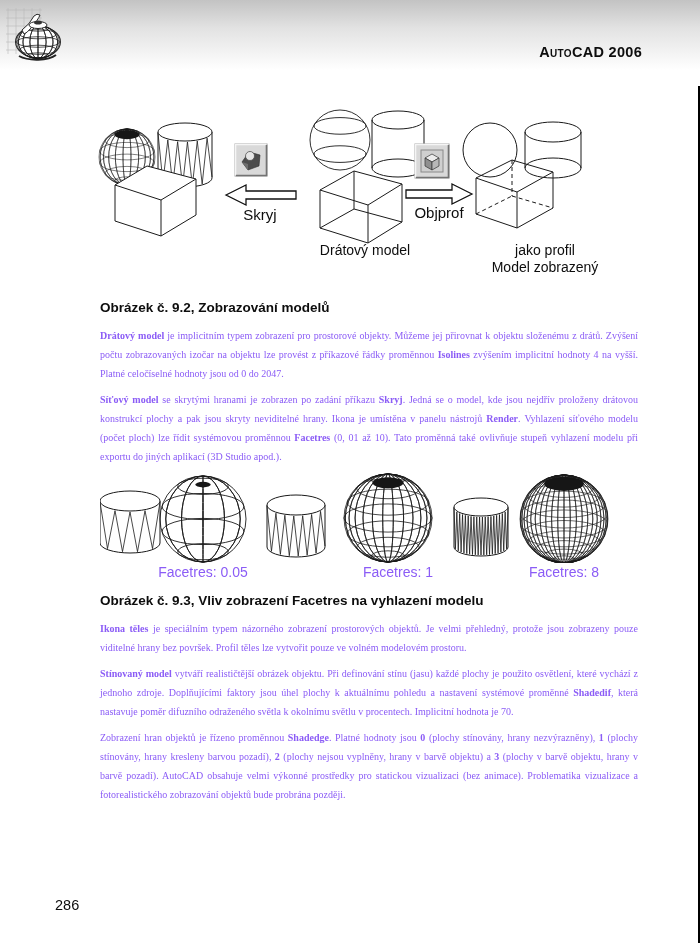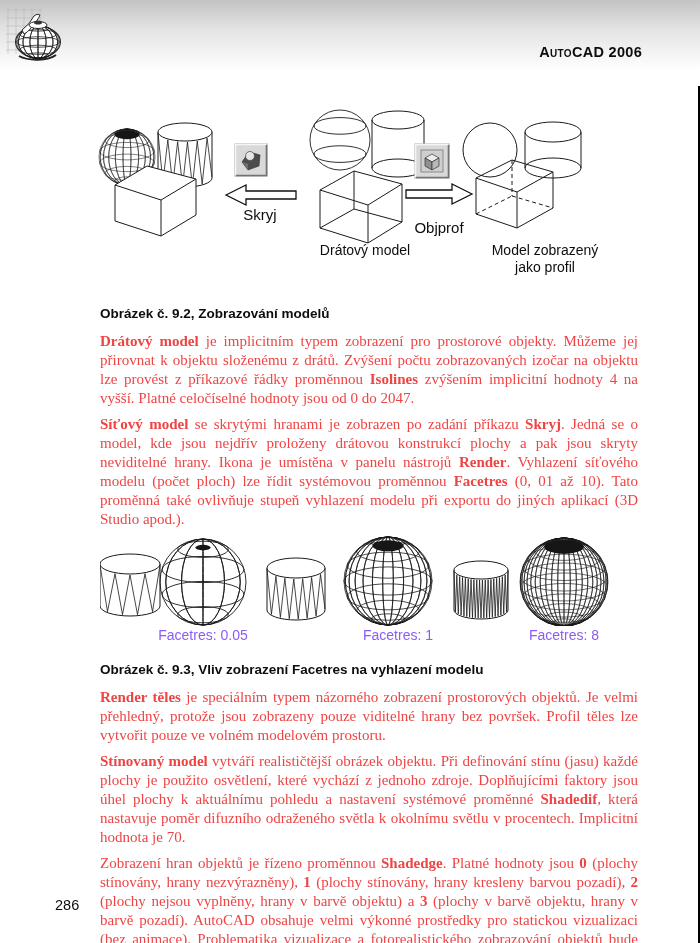--- a/index.html
+++ b/index.html
@@ -7,30 +7,30 @@
         font-family:"Liberation Sans",sans-serif;color:#1b1b1b;}
   #header-grad{position:absolute;left:0;top:0;width:700px;height:70px;
         background:linear-gradient(#c3c3c3,#e2e2e2 40%,#ffffff 100%);}
   #teapot{position:absolute;left:4px;top:6px;}
   #brand{position:absolute;right:58px;top:44px;font-size:14.5px;font-weight:bold;
         font-variant:small-caps;letter-spacing:.3px;color:#0d0d0d;margin-left:30px;}
   #edge-bar{position:absolute;right:0;top:86px;width:2px;height:857px;background:#000;}
   #fig92-art{position:absolute;left:0;top:100px;}
   .cmd-label{position:absolute;width:110px;text-align:center;font-size:15px;color:#0d0d0d;}
   #skryj-label{left:205px;top:206px;}
-  #objprof-label{left:384px;top:219px;}
+  #objprof-label{left:384px;top:204px;}
   .fig-cap{position:absolute;text-align:center;font-size:14px;line-height:16.5px;color:#0d0d0d;}
   #cap1{left:85px;top:242px;width:160px;}
   #cap2{left:268px;top:242px;width:194px;}
   #cap3{left:450px;top:242px;width:190px;}
   #column{position:absolute;left:100px;top:288px;width:538px;}
   .obr-caption{font-family:"Liberation Sans",sans-serif;font-weight:bold;font-size:13.5px;
-        margin:18px 0 11px 0;color:#0d0d0d;}
-  p.body{font-family:"Liberation Serif",serif;font-size:15px;line-height:19px;
-        text-align:justify;margin:4px 0 7px 0;color:#ef4444;}
+        margin:12px 0 11px 0;color:#0d0d0d;}
+  p.body{font-family:"Liberation Serif",serif;font-size:10px;line-height:19px;
+        text-align:justify;margin:4px 0 7px 0;color:#8b5cf6;}
   p.body b{font-weight:bold;}
   #fig93-wrap{position:relative;height:108px;margin:3px 0 9px 0;}
   .facet-label{position:absolute;top:91px;width:150px;text-align:center;font-size:14px;color:#8b5cf6;}
   #fl0{left:28px;} #fl1{left:223px;} #fl2{left:389px;}
   #page-number{position:absolute;left:55px;top:897px;font-size:14.5px;font-weight:normal;color:#0d0d0d;}
 </style>
 </head>
 <body>
 
 <div id="page">
@@ -154,22 +154,22 @@
       <path d="M 476 114 L 512 96" fill="none" stroke="#1a1a1a" stroke-width="1" stroke-dasharray="4 3"></path>
       <path d="M 512 96 L 553 108" fill="none" stroke="#1a1a1a" stroke-width="1" stroke-dasharray="4 3"></path>
     </svg>
   <div class="cmd-label" id="skryj-label">Skryj</div>
   <div class="cmd-label" id="objprof-label">Objprof</div>
 
   <div class="fig-cap" id="cap2">
     <div>Drátový model</div>
   </div>
   <div class="fig-cap" id="cap3">
+    <div>jako profil</div>
     <div>Model zobrazený</div>
-    <div>jako profil</div>
   </div>
 
   <div id="column">
     <div class="obr-caption">Obrázek č. 9.2, Zobrazování modelů</div>
     <p class="body"><b>Drátový model</b><span> je implicitním typem zobrazení pro prostorové objekty. Můžeme jej přirovnat k objektu složenému z drátů. Zvýšení počtu zobrazovaných izočar na objektu lze provést z příkazové řádky proměnnou </span><b>Isolines</b><span> zvýšením implicitní hodnoty 4 na vyšší. Platné celočíselné hodnoty jsou od 0 do 2047.</span></p>
     <p class="body"><b>Síťový model</b><span> se skrytými hranami je zobrazen po zadání příkazu </span><b>Skryj</b><span>. Jedná se o model, kde jsou nejdřív proloženy drátovou konstrukcí plochy a pak jsou skryty neviditelné hrany. Ikona je umístěna v panelu nástrojů </span><b>Render</b><span>. Vyhlazení síťového modelu (počet ploch) lze řídit systémovou proměnnou </span><b>Facetres</b><span> (0, 01 až 10). Tato proměnná také ovlivňuje stupeň vyhlazení modelu při exportu do jiných aplikací (3D Studio apod.).</span></p>
 
     <div id="fig93-wrap">
       <svg id="fig93-art" width="538" height="90" viewBox="0 0 538 90">
           <polyline points="0,29 7.5,75.61437827766147 15,37.66025403784438 22.5,78.68245836551854 30,39 37.5,78.68245836551854 45,37.66025403784438 52.5,75.61437827766147 60,29" fill="none" stroke="#1a1a1a" stroke-width="0.8"></polyline>
@@ -251,19 +251,19 @@
           <ellipse cx="464" cy="46" rx="42.217690839037886" ry="44" fill="none" stroke="#1a1a1a" stroke-width="0.65"></ellipse>
           <ellipse cx="464" cy="46" rx="43.552143442761036" ry="44" fill="none" stroke="#1a1a1a" stroke-width="0.65"></ellipse>
           <ellipse cx="464" cy="10.799999999999997" rx="19.8" ry="7.128" fill="#161616"></ellipse>
         </svg>
       <div class="facet-label" id="fl0">Facetres: 0.05</div>
       <div class="facet-label" id="fl1">Facetres: 1</div>
       <div class="facet-label" id="fl2">Facetres: 8</div>
     </div>
 
     <div class="obr-caption">Obrázek č. 9.3, Vliv zobrazení Facetres na vyhlazení modelu</div>
-    <p class="body"><b>Render těles</b><span> je speciálním typem názorného zobrazení prostorových objektů. Je velmi přehledný, protože jsou zobrazeny pouze viditelné hrany bez površek. Profil těles lze vytvořit pouze ve volném modelovém prostoru.</span></p>
+    <p class="body"><b>Ikona těles</b><span> je speciálním typem názorného zobrazení prostorových objektů. Je velmi přehledný, protože jsou zobrazeny pouze viditelné hrany bez površek. Profil těles lze vytvořit pouze ve volném modelovém prostoru.</span></p>
     <p class="body"><b>Stínovaný model</b><span> vytváří realističtější obrázek objektu. Při definování stínu (jasu) každé plochy je použito osvětlení, které vychází z jednoho zdroje. Doplňujícími faktory jsou úhel plochy k aktuálnímu pohledu a nastavení systémové proměnné </span><b>Shadedif</b><span>, která nastavuje poměr difuzního odraženého světla k okolnímu světlu v procentech. Implicitní hodnota je 70.</span></p>
     <p class="body"><span>Zobrazení hran objektů je řízeno proměnnou </span><b>Shadedge</b><span>. Platné hodnoty jsou </span><b>0</b><span> (plochy stínovány, hrany nezvýrazněny), </span><b>1</b><span> (plochy stínovány, hrany kresleny barvou pozadí), </span><b>2</b><span> (plochy nejsou vyplněny, hrany v barvě objektu) a </span><b>3</b><span> (plochy v barvě objektu, hrany v barvě pozadí). AutoCAD obsahuje velmi výkonné prostředky pro statickou vizualizaci (bez animace). Problematika vizualizace a fotorealistického zobrazování objektů bude probrána později.</span></p>
   </div>
 
   <div id="page-number">286</div>
 </div>
 
 </body></html>

